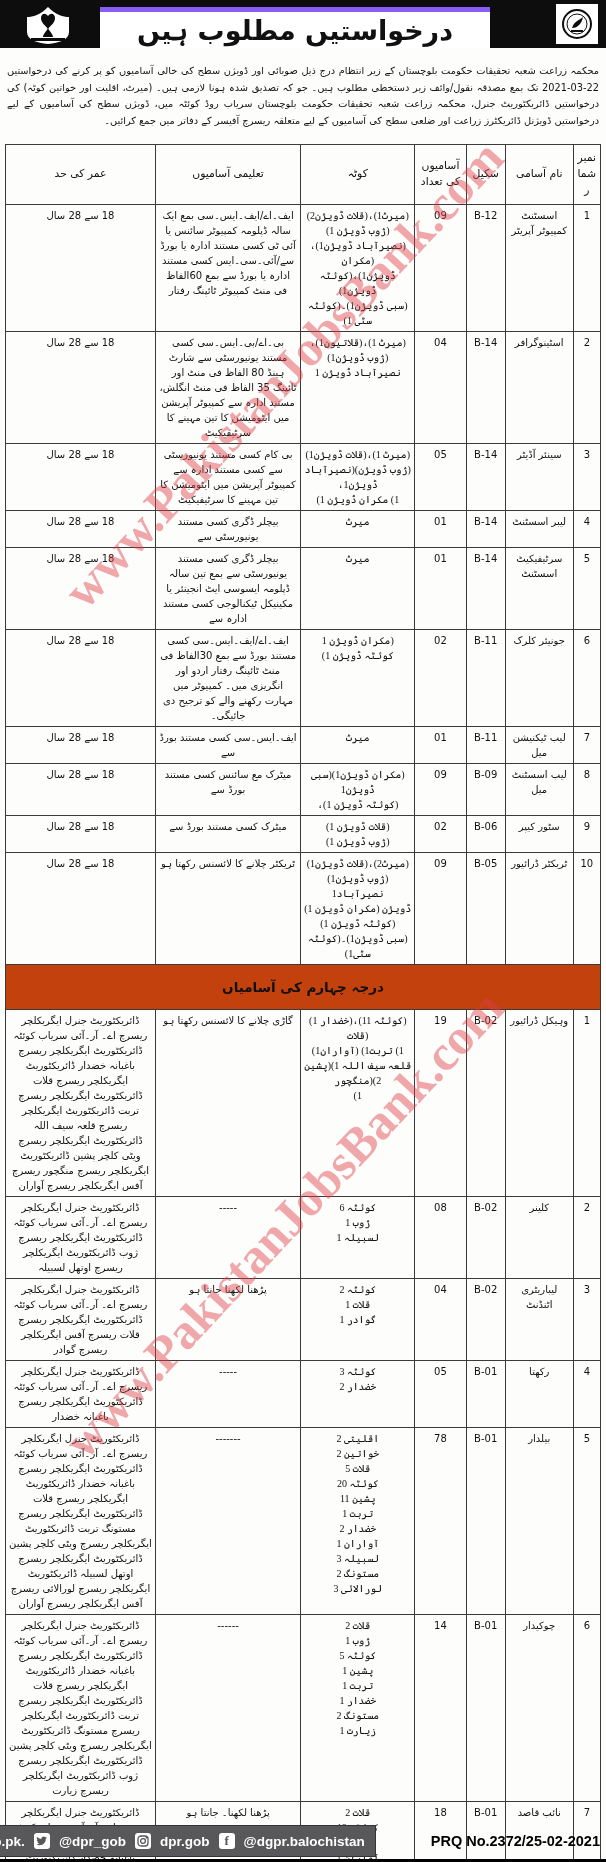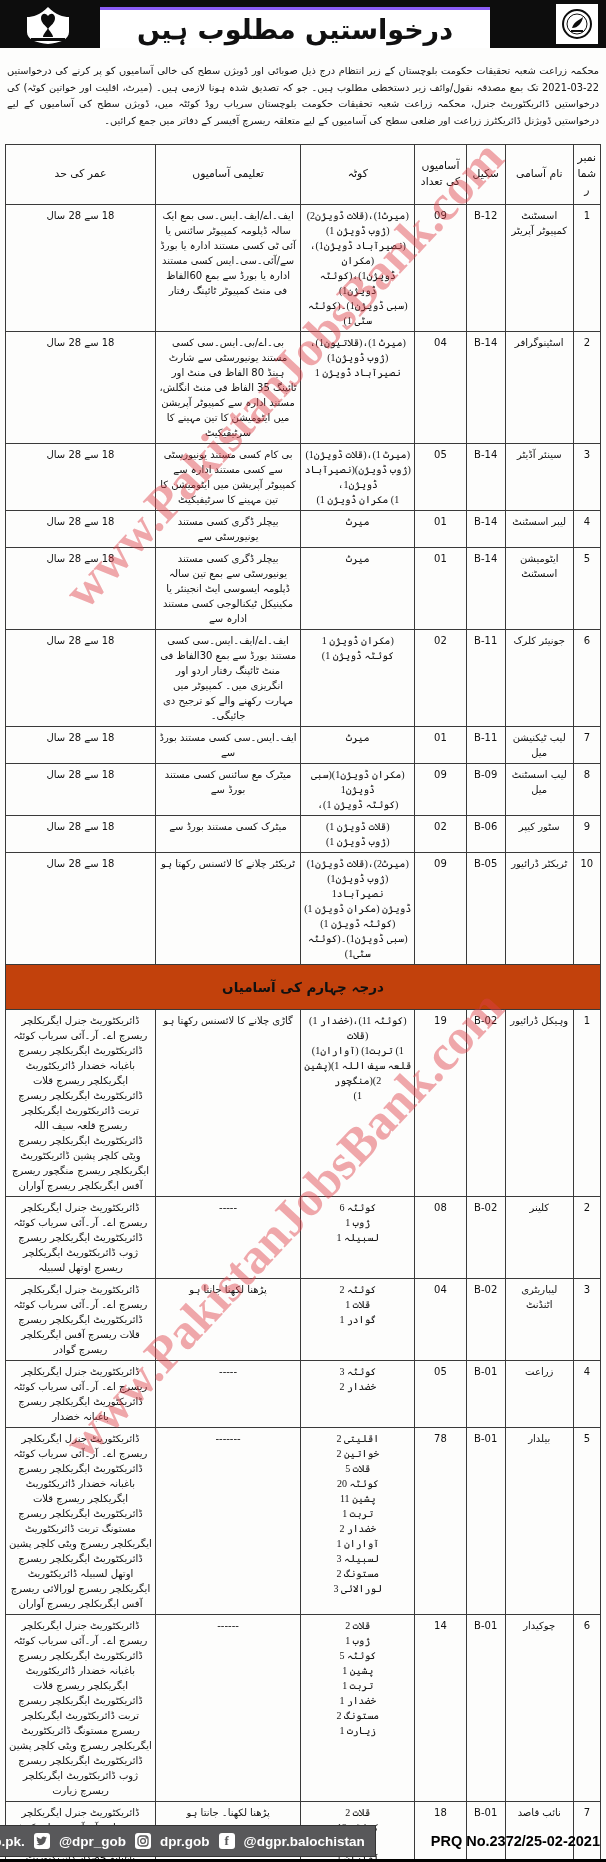--- a/index.html
+++ b/index.html
@@ -8,21 +8,21 @@
     background:#fdfdfc;color:#111;
     font-family:"DejaVu Sans",sans-serif;
     box-sizing:border-box;
   }
   
   .masthead{position:relative;height:48px;background:#0d0d0d;}
   .logo-left{position:absolute;top:4px;right:auto;left:7px;width:82px;height:42px;}
   .logo-right{position:absolute;top:4px;right:8px;width:42px;height:40px;background:#fff;
     display:flex;align-items:center;justify-content:center;}
   .title-panel{position:absolute;left:100px;right:116px;top:7px;bottom:0;background:#fff;
-    display:flex;align-items:center;justify-content:center;border-top:3px solid #8b5cf6;}
+    display:flex;align-items:center;justify-content:center;border-top:5px solid #8b5cf6;}
   .main-title{font-size:27px;font-weight:bold;margin:0;letter-spacing:0;line-height:1;}
   
   .intro{padding:5px 7px 4px 7px;font-size:9.8px;line-height:1.72;text-align:justify;}
   
   table{width:596px;margin:0 5px;border-collapse:collapse;table-layout:fixed;}
   th,td{border:1px solid #3a3a3a;vertical-align:top;text-align:center;
         font-size:10px;line-height:1.5;padding:3px 3px;word-wrap:break-word;}
   th{font-size:10.8px;font-weight:normal;padding:5px 2px;vertical-align:middle;}
   col.w-serial{width:4.6%;}col.w-post{width:11.4%;}col.w-scale{width:6.6%;}
   col.w-count{width:8.6%;}col.w-quota{width:19.2%;}col.w-qual{width:24.4%;}col.w-last{width:25.2%;}
@@ -140,21 +140,21 @@
         <td class="c-serial">4</td>
         <td class="c-post">لیبر اسسٹنٹ</td>
         <td class="c-scale">B-14</td>
         <td class="c-count">01</td>
         <td class="c-quota">میرٹ</td>
         <td class="c-qualification">بیچلر ڈگری کسی مستند یونیورسٹی سے</td>
         <td class="c-last">18 سے 28 سال</td>
       </tr>
       <tr>
         <td class="c-serial">5</td>
-        <td class="c-post">ایٹومیشن اسسٹنٹ</td>
+        <td class="c-post">سرٹیفیکیٹ اسسٹنٹ</td>
         <td class="c-scale">B-14</td>
         <td class="c-count">01</td>
         <td class="c-quota">میرٹ</td>
         <td class="c-qualification">بیچلر ڈگری کسی مستند یونیورسٹی سے بمع تین سالہ ڈپلومہ ایسوسی ایٹ انجینئر یا مکینیکل ٹیکنالوجی کسی مستند ادارہ سے</td>
         <td class="c-last">18 سے 28 سال</td>
       </tr>
       <tr>
         <td class="c-serial">6</td>
         <td class="c-post">جونیئر کلرک</td>
         <td class="c-scale">B-11</td>
@@ -242,21 +242,21 @@
         <td class="c-scale">B-02</td>
         <td class="c-count">04</td>
         <td class="c-quota">کوئٹہ 2
 قلات 1
 گوادر 1</td>
         <td class="c-qualification">پڑھنا لکھنا جانتا ہو</td>
         <td class="c-last">ڈائریکٹوریٹ جنرل ایگریکلچر ریسرچ اے۔ آر۔آئی سریاب کوئٹہ ڈائریکٹوریٹ ایگریکلچر ریسرچ قلات ریسرچ آفس ایگریکلچر ریسرچ گوادر</td>
       </tr>
       <tr>
         <td class="c-serial">4</td>
-        <td class="c-post">زراعت</td>
+        <td class="c-post">رکھتا</td>
         <td class="c-scale">B-01</td>
         <td class="c-count">05</td>
         <td class="c-quota">کوئٹہ 3
 خضدار 2</td>
         <td class="c-qualification">-----</td>
         <td class="c-last">ڈائریکٹوریٹ جنرل ایگریکلچر ریسرچ اے۔ آر۔آئی سریاب کوئٹہ ڈائریکٹوریٹ ایگریکلچر ریسرچ باغبانہ خضدار</td>
       </tr>
       <tr>
         <td class="c-serial">5</td>
         <td class="c-post">بیلدار</td>

